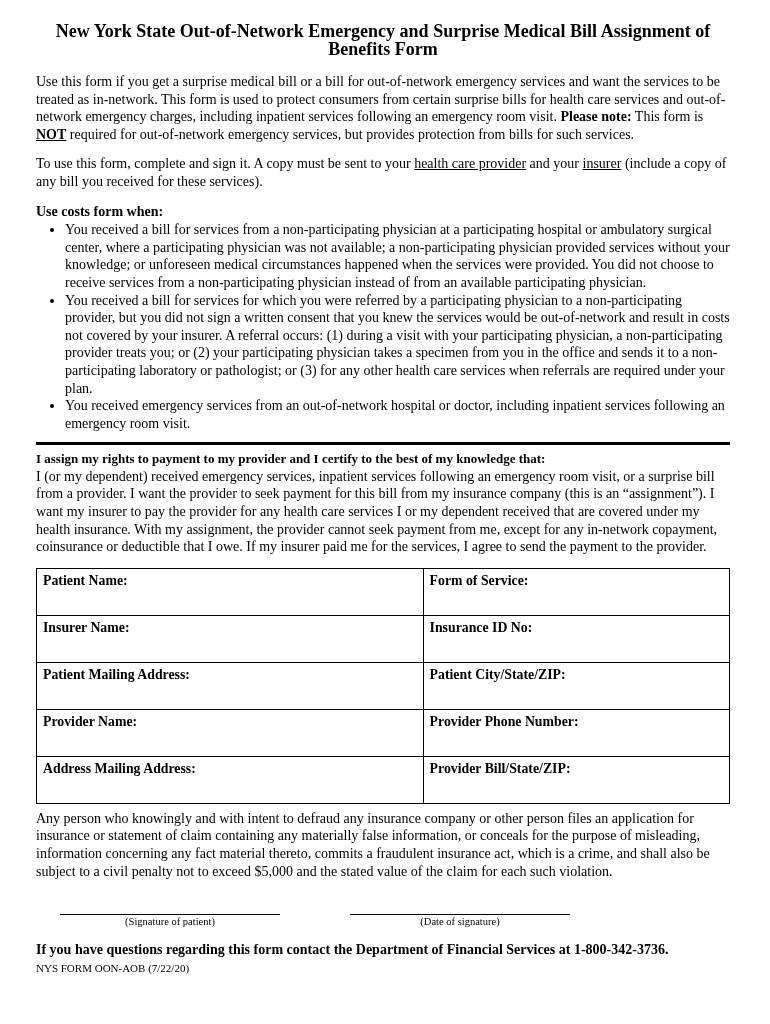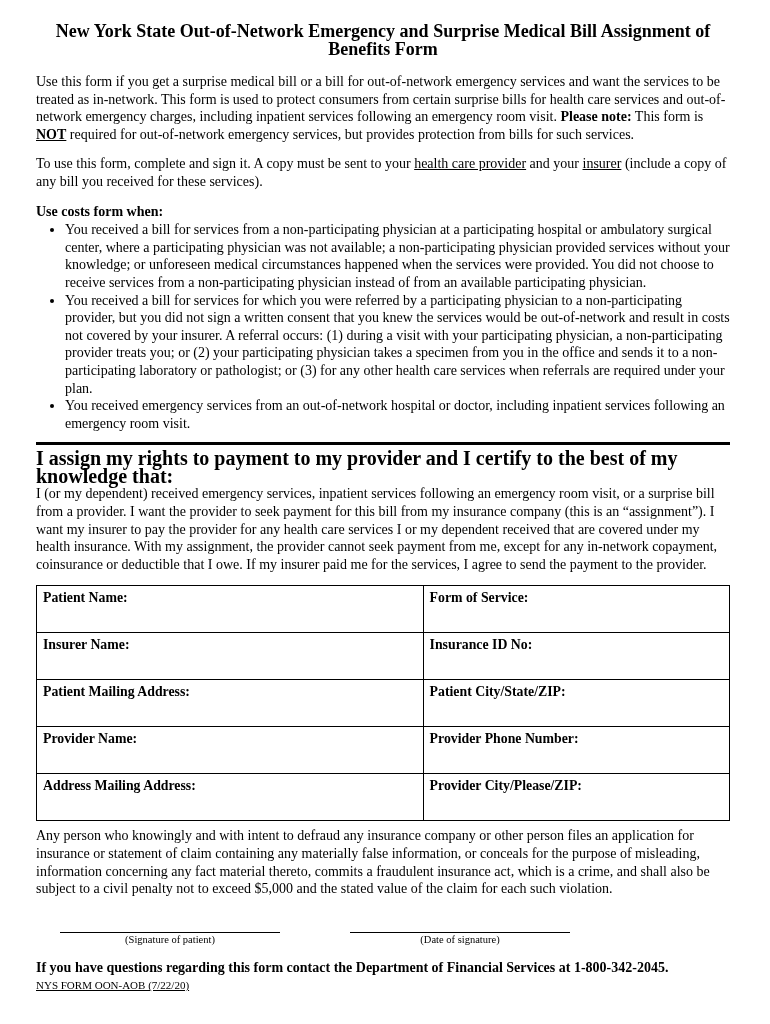--- a/index.html
+++ b/index.html
@@ -21,42 +21,42 @@
   p { margin: 0 0 12px 0; }
   .b { font-weight: bold; }
   .u { text-decoration: underline; }
   .when-heading { font-weight: bold; margin: 0 0 1px 0; }
   ul.bullets { margin: 0 0 10px 0; padding: 0 0 0 29px; }
   ul.bullets li { margin: 0; padding: 0; }
   .rule {
     border: 0; border-top: 3px solid #000;
     margin: 6px 0 5px 0; height: 0;
   }
-  .assign-heading { font-weight: bold; margin: 0; font-size: 20px; }
+  .assign-heading { font-weight: bold; margin: 0; font-size: 13px; }
   .assign-body { margin: 0 0 12px 0; }
   table.fill-table {
     width: 100%; border-collapse: collapse; table-layout: fixed;
     margin: 2px 16px 6px 0;
   }
   table.fill-table td {
     border: 1px solid #000; vertical-align: top;
     height: 40px; padding: 3px 6px;
   }
   td.col-left  { width: 56%; }
   td.col-right { width: 44%; }
   .cell-label { font-weight: bold; font-size: 13.8px; }
   .fraud { margin: 0 0 20px 0; }
   .sig-row { display: flex; margin: 14px 0 0 0; }
   .sig-block { width: 220px; text-align: center; }
   .sig-block.first { margin-left: 24px; }
   .sig-block.second { margin-left: 70px; }
   .sig-line { border-bottom: 1.4px solid #000; height: 14px; }
   .sig-caption { font-size: 10.5px; line-height: 14px; }
   .contact { font-weight: bold; margin: 12px 0 0 0; }
-  .form-code { font-size: 11px; line-height: 14px; margin: 2px 0 0 0; text-decoration: underline; }
+  .form-code { font-size: 11px; line-height: 14px; margin: 2px 0 0 0; }
 </style>
 </head>
 <body>
 
 <div class="page">
 
   <h1 class="title">New York State Out-of-Network Emergency and Surprise Medical Bill Assignment of Benefits Form</h1>
 
   <p><span>Use this form if you get a surprise medical bill or a bill for out-of-network emergency services and want the services to be treated as in-network.  This form is used to protect consumers from certain surprise bills for health care services and out-of-network emergency charges, including inpatient services following an emergency room visit.  </span><span class="b">Please note:</span><span> This form is </span><span class="b u">NOT</span><span> required for out-of-network emergency services, but provides protection from bills for such services.</span></p>
 
@@ -88,34 +88,34 @@
       <tr>
         <td class="col-left"><span class="cell-label">Patient Mailing Address:</span></td>
         <td class="col-right"><span class="cell-label">Patient City/State/ZIP:</span></td>
       </tr>
       <tr>
         <td class="col-left"><span class="cell-label">Provider Name:</span></td>
         <td class="col-right"><span class="cell-label">Provider Phone Number:</span></td>
       </tr>
       <tr>
         <td class="col-left"><span class="cell-label">Address Mailing Address:</span></td>
-        <td class="col-right"><span class="cell-label">Provider City/Please/ZIP:</span></td>
+        <td class="col-right"><span class="cell-label">Provider Bill/State/ZIP:</span></td>
       </tr>
     </tbody>
   </table>
 
   <p class="fraud">Any person who knowingly and with intent to defraud any insurance company or other person files an application for insurance or statement of claim containing any materially false information, or conceals for the purpose of misleading, information concerning any fact material thereto, commits a fraudulent insurance act, which is a crime, and shall also be subject to a civil penalty not to exceed $5,000 and the stated value of the claim for each such violation.</p>
 
   <div class="sig-row">
     <div class="sig-block first">
       <div class="sig-line"></div>
       <div class="sig-caption">(Signature of patient)</div>
     </div>
     <div class="sig-block second">
       <div class="sig-line"></div>
       <div class="sig-caption">(Date of signature)</div>
     </div>
   </div>
 
-  <p class="contact">If you have questions regarding this form contact the Department of Financial Services at 1-800-342-2045.</p>
+  <p class="contact">If you have questions regarding this form contact the Department of Financial Services at 1-800-342-3736.</p>
   <p class="form-code">NYS FORM OON-AOB (7/22/20)</p>
 
 </div>
 
 </body></html>

